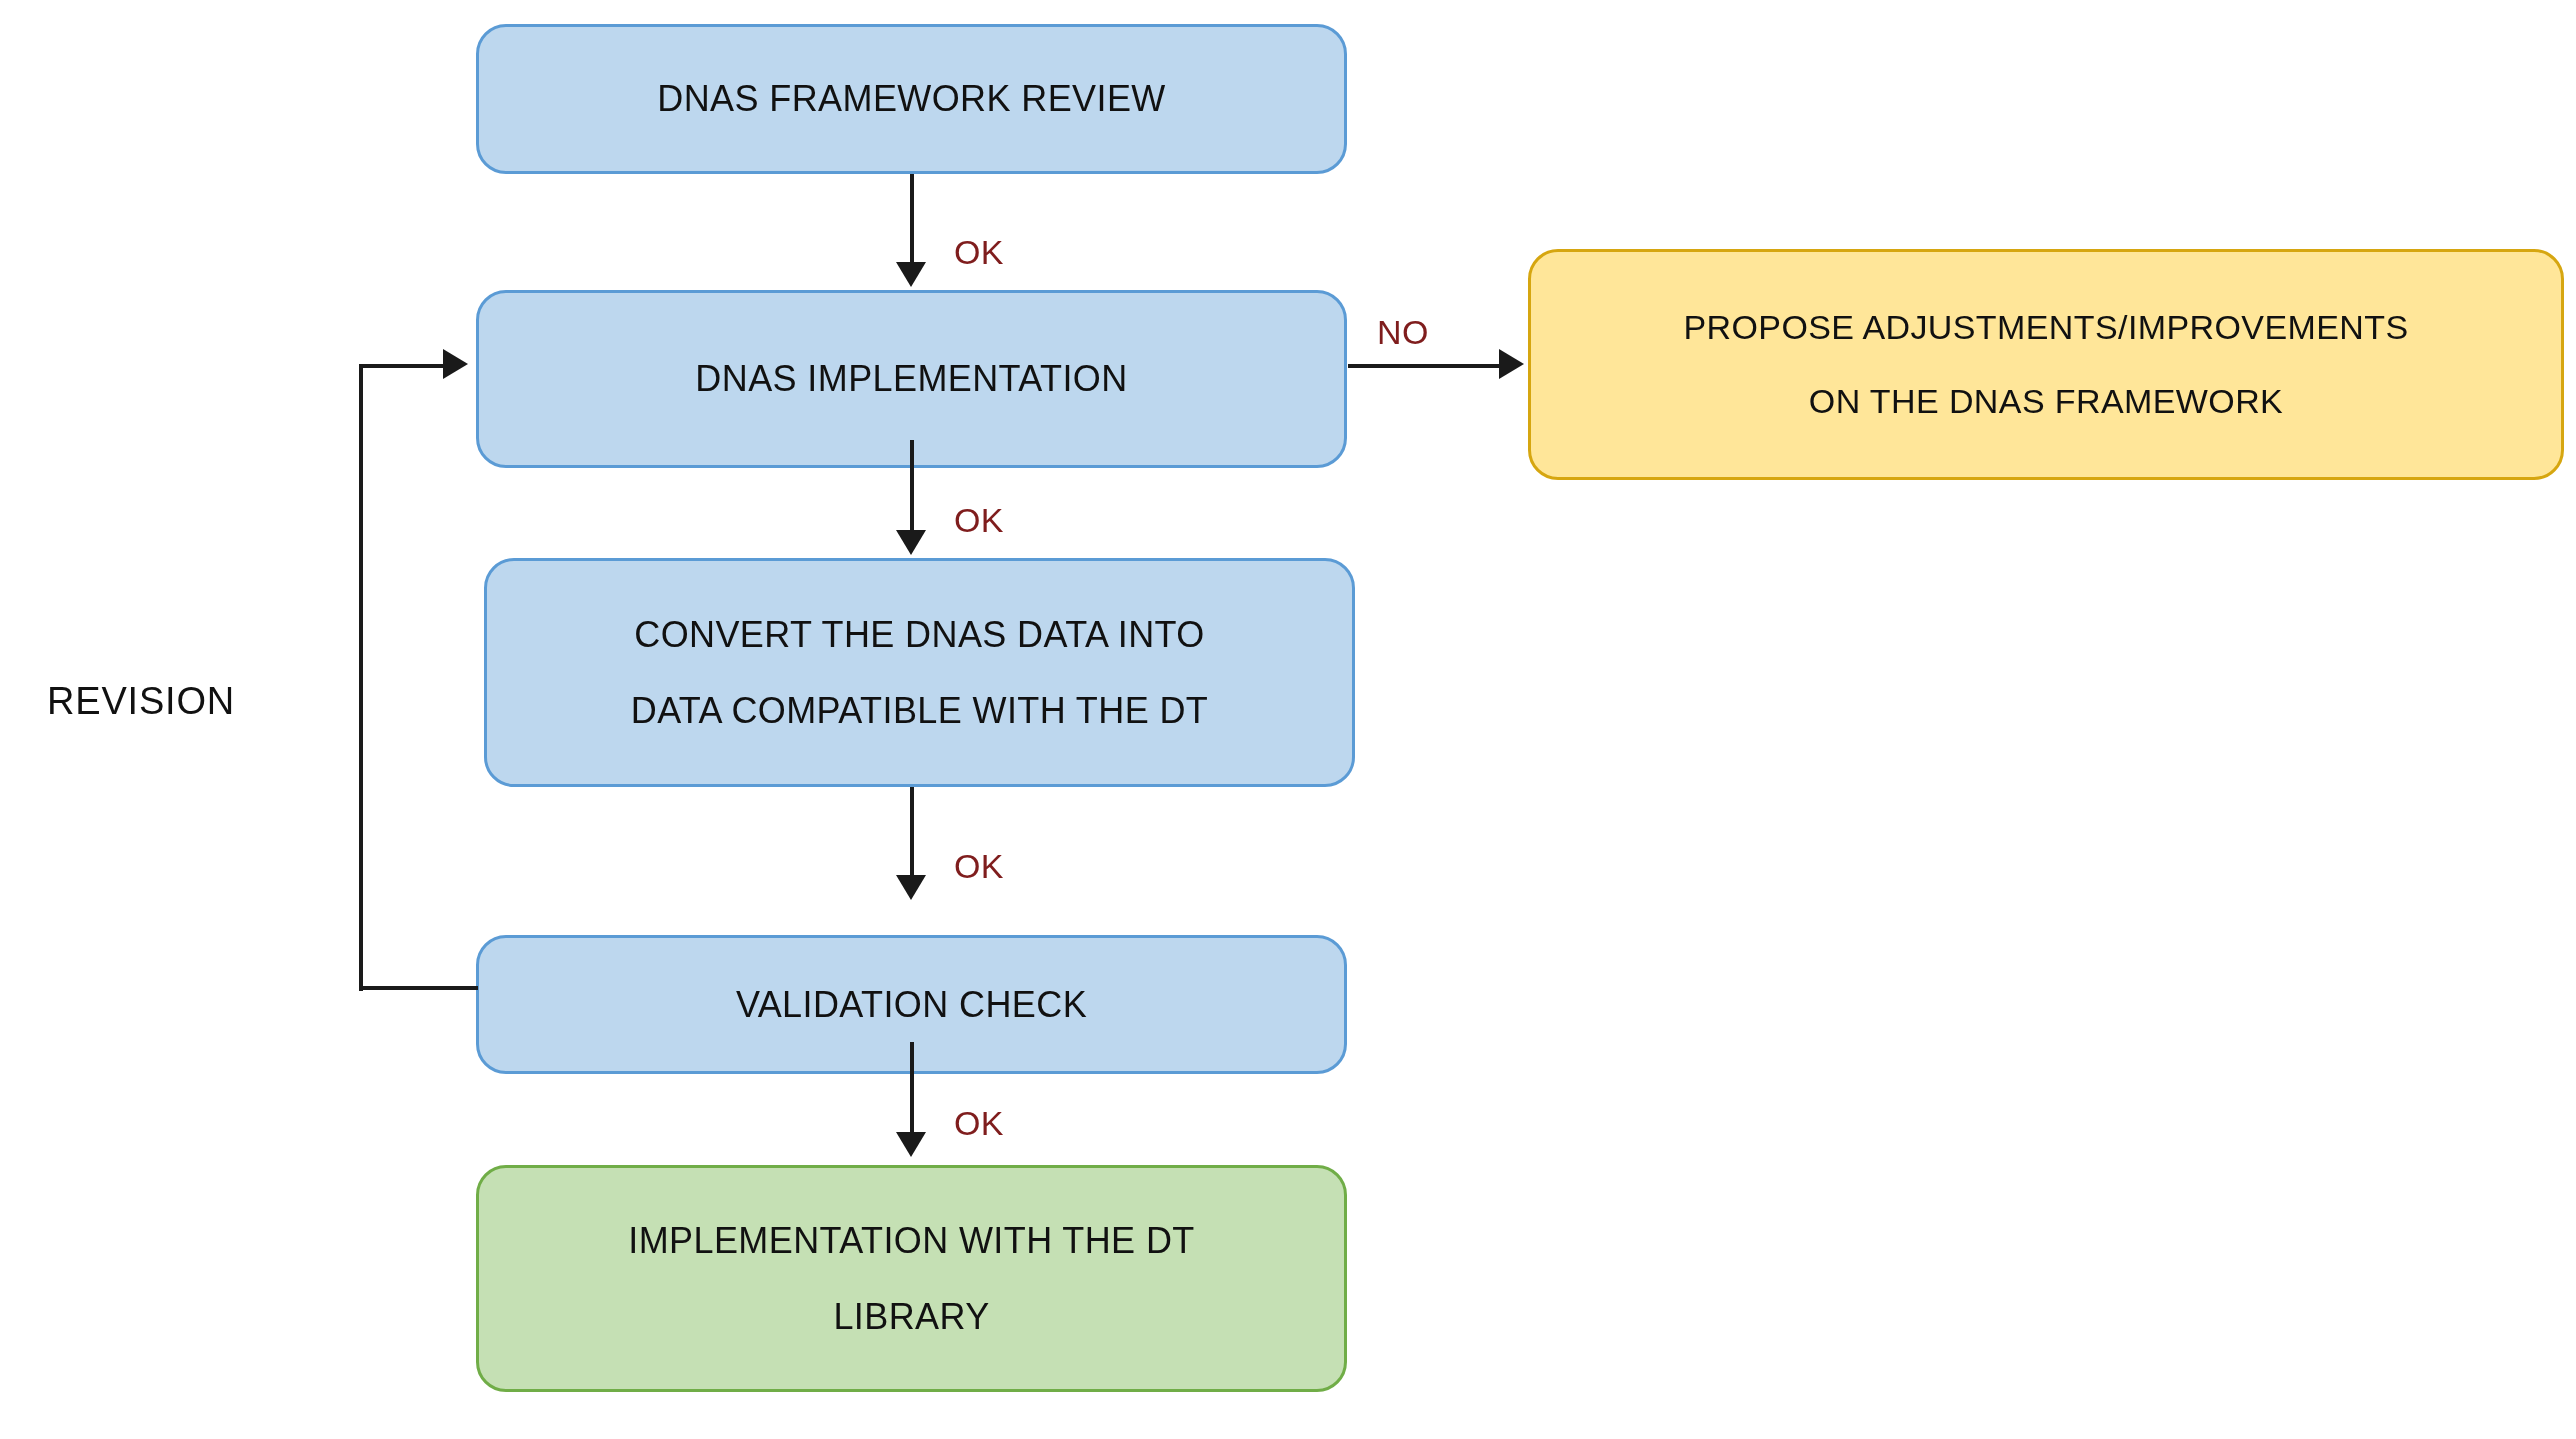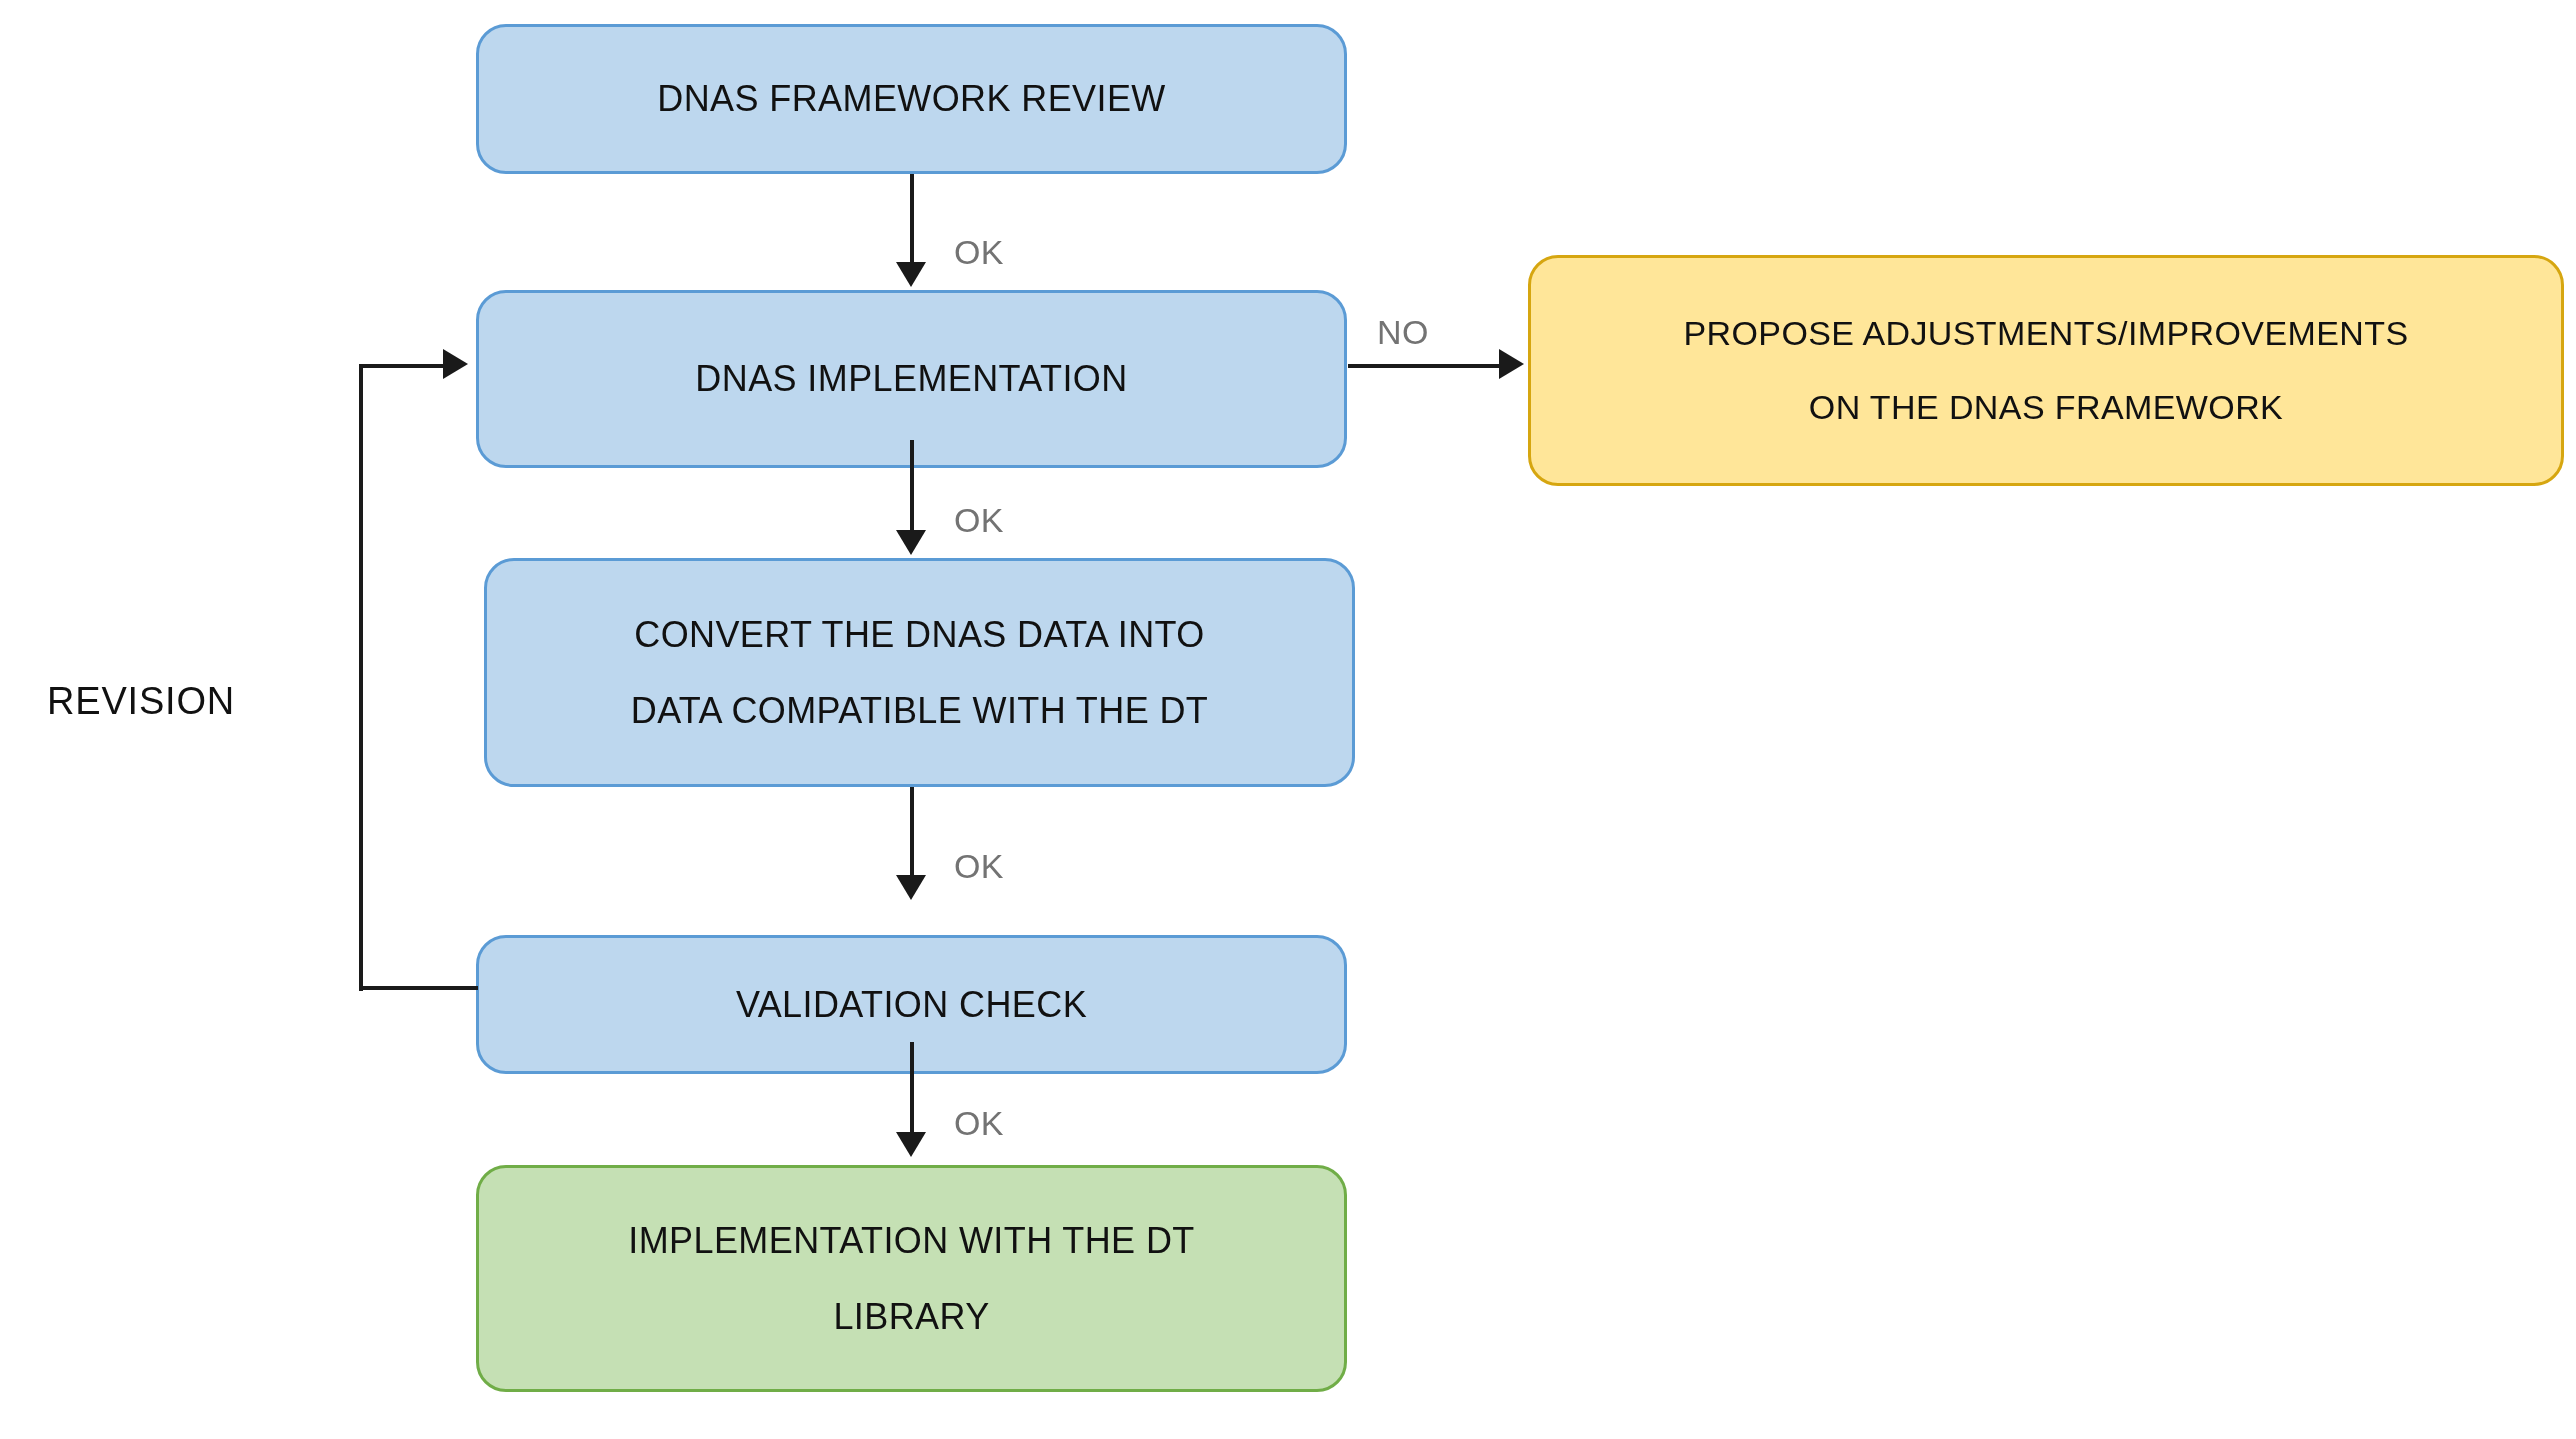--- a/index.html
+++ b/index.html
@@ -69,21 +69,21 @@
   .arrow-right {
     position: absolute;
     width: 0;
     height: 0;
     border-top: 15.7px solid transparent;
     border-bottom: 15.7px solid transparent;
     border-left: 25px solid #1a1a1a;
   }
   .edge-label {
     position: absolute;
-    color: #737373;
+    color: #7f1d1d;
     font-size: 34px;
     letter-spacing: 0.4px;
     white-space: nowrap;
   }
   .free-label {
     position: absolute;
     color: #111111;
     letter-spacing: 0.8px;
     white-space: nowrap;
   }
@@ -102,21 +102,21 @@
   <div class="edge-label" style="left:954px; top:233px;">OK</div>
 
   <div class="node node-blue" style="left:476px; top:290px; width:871px; height:178px; font-size:36px;">
     <span class="line">DNAS IMPLEMENTATION</span>
   </div>
 
   <div class="conn-h" style="left:1348px; top:364px; width:153px;"></div>
   <div class="arrow-right" style="left:1499px; top:349px;"></div>
   <div class="edge-label" style="left:1377px; top:313px;">NO</div>
 
-  <div class="node node-yellow two-line" style="left:1528px; top:255px; width:1036px; height:231px; font-size:34px;">
+  <div class="node node-yellow two-line" style="left:1528px; top:249px; width:1036px; height:231px; font-size:34px;">
     <span class="line">PROPOSE ADJUSTMENTS/IMPROVEMENTS</span>
     <span class="line">ON THE  DNAS FRAMEWORK</span>
   </div>
 
   <div class="conn-v" style="left:910px; top:440px; height:92px;"></div>
   <div class="arrow-down" style="left:896px; top:530px;"></div>
   <div class="edge-label" style="left:954px; top:501px;">OK</div>
 
   <div class="node node-blue two-line" style="left:484px; top:558px; width:871px; height:229px; font-size:36px;">
     <span class="line">CONVERT  THE  DNAS DATA INTO</span>

